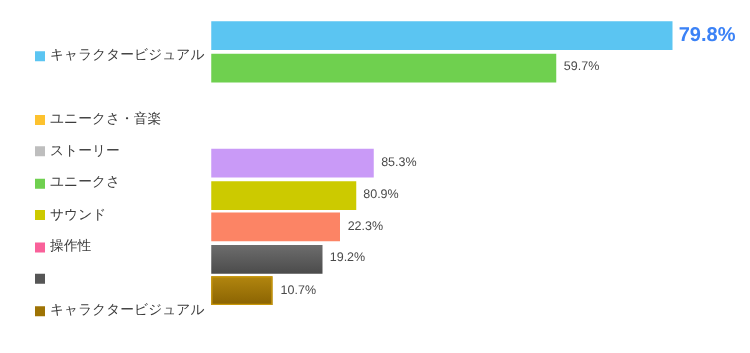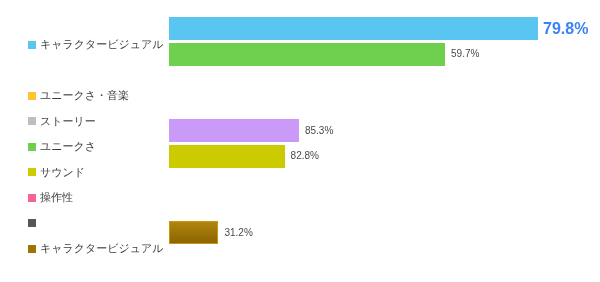--- a/index.html
+++ b/index.html
@@ -120,38 +120,46 @@
           <span class="bar-value">85.3%</span>
         </div>
       </div>
       <div class="row">
         <div class="legend-cell">
           <span class="legend-swatch" style="background: rgb(204, 202, 0);"></span>
           <span class="legend-label">サウンド</span>
         </div>
         <div class="bar-cell">
           <div class="bar" style="width: 115.602px; background: rgb(204, 202, 0);"></div>
-          <span class="bar-value">82.8%</span>
+          <span class="bar-value">80.9%</span>
         </div>
       </div>
       <div class="row">
         <div class="legend-cell">
           <span class="legend-swatch" style="background: rgb(249, 97, 154);"></span>
           <span class="legend-label">操作性</span>
         </div>
+        <div class="bar-cell">
+          <div class="bar" style="width: 103.117px; background: rgb(252, 132, 101);"></div>
+          <span class="bar-value">22.3%</span>
+        </div>
       </div>
       <div class="row">
         <div class="legend-cell">
           <span class="legend-swatch" style="background: rgb(86, 86, 86);"></span>
+        </div>
+        <div class="bar-cell">
+          <div class="bar" style="width: 88.782px; background: linear-gradient(rgb(109, 109, 109), rgb(75, 75, 75));"></div>
+          <span class="bar-value">19.2%</span>
         </div>
       </div>
       <div class="row">
         <div class="legend-cell">
           <span class="legend-swatch" style="background: rgb(158, 115, 4);"></span>
           <span class="legend-label">キャラクタービジュアル</span>
         </div>
         <div class="bar-cell">
           <div class="bar" style="width: 49.4774px; background: linear-gradient(rgb(178, 134, 15), rgb(138, 99, 2)); box-shadow: rgb(200, 151, 10) 0px 0px 0px 1px inset;"></div>
-          <span class="bar-value">31.2%</span>
+          <span class="bar-value">10.7%</span>
         </div>
       </div>
     </div>
 </div>
 
 </body></html>

